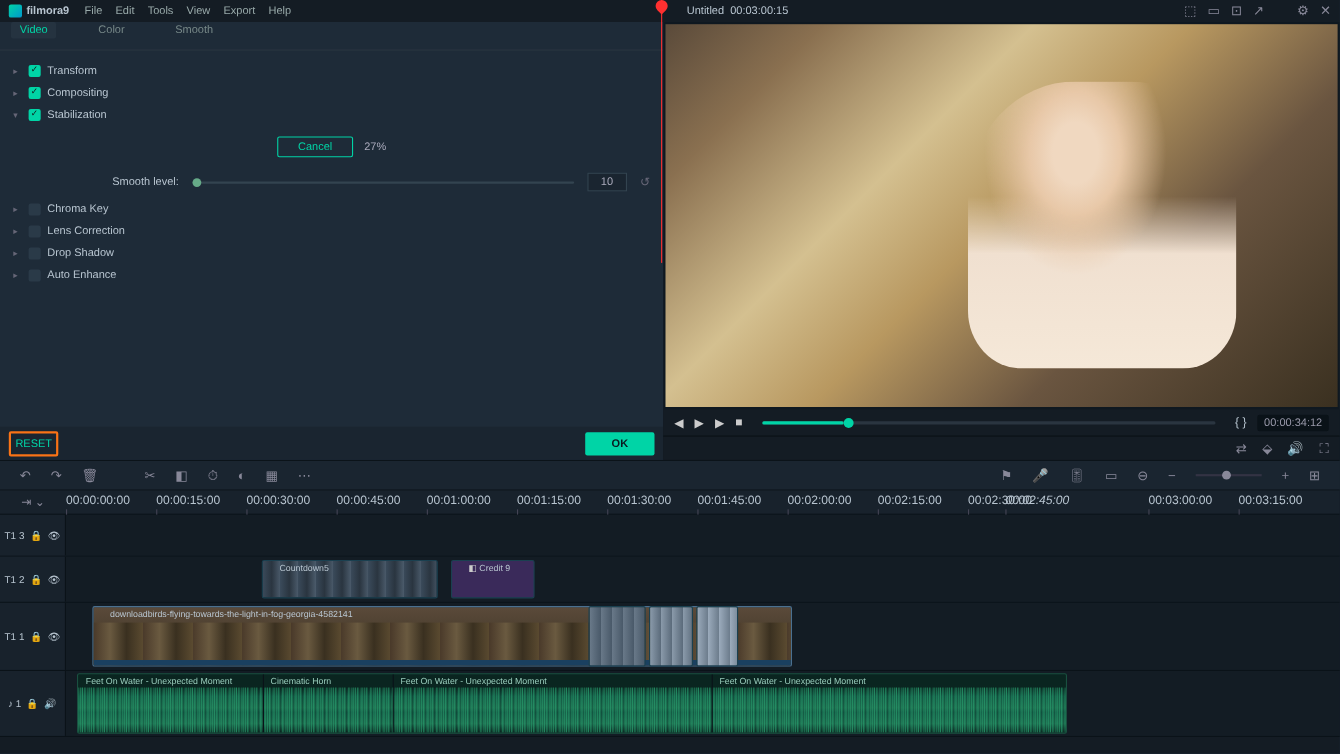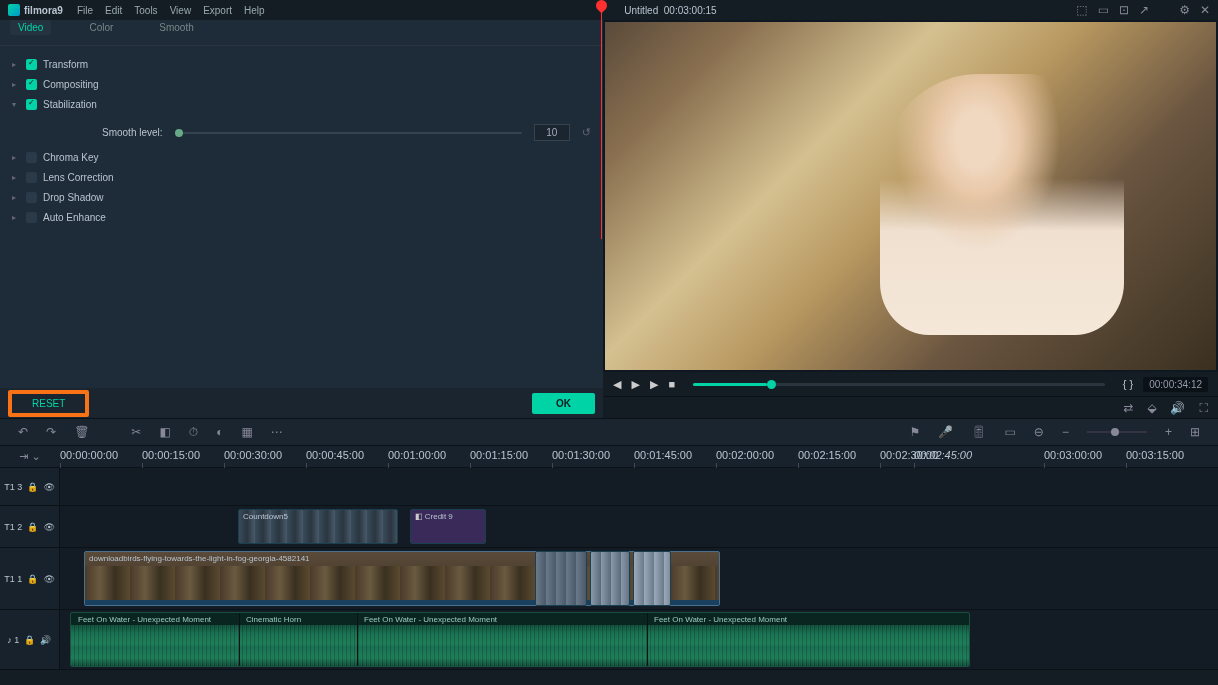--- a/index.html
+++ b/index.html
@@ -26,21 +26,21 @@
 .prop-sub{margin:10px 0 6px 0;padding:0 12px}
 .sub-cancel{display:flex;justify-content:center;align-items:center;gap:10px;margin-bottom:14px}
 .cancel-btn{border:1px solid #00d4a6;background:transparent;color:#00d4a6;font-size:10px;padding:3px 18px;border-radius:2px;cursor:pointer}
 .sub-percent{font-size:10px;color:#aab}
 .sub-smooth{display:flex;align-items:center;gap:12px;font-size:10px;color:#788;padding-left:90px}
 .sub-smooth .slider{flex:1;height:2px;background:#334450;border-radius:2px;position:relative}
 .sub-smooth .slider::after{content:"";position:absolute;left:0;width:8px;height:8px;background:#6a8;border-radius:50%;top:-3px}
 .sub-smooth input{width:36px;background:#1a2530;border:1px solid #334450;color:#aab;font-size:10px;padding:2px;text-align:center}
 .sub-smooth .reset-icon{font-size:11px;color:#667;cursor:pointer}
 .panel-footer{height:30px;display:flex;align-items:center;padding:0 8px;gap:8px;background:#1a2530}
-.reset-btn{border:4px solid #f97316;background:transparent;color:#00d4a6;font-size:10px;padding:4px 20px;border-radius:2px;cursor:pointer}
+.reset-btn{border:2px solid #f97316;background:transparent;color:#00d4a6;font-size:10px;padding:4px 4px;border-radius:2px;cursor:pointer}
 .ok-btn{background:#00d4a6;color:#0a1a20;font-size:10px;padding:5px 24px;border:none;border-radius:2px;cursor:pointer;margin-left:auto;font-weight:600}
 .preview{flex:1;background:#0f1820;display:flex;flex-direction:column}
 .video{flex:1;background:linear-gradient(135deg,#5a4a3a 0%,#8a7050 15%,#d4c090 35%,#b89860 50%,#6a5540 70%,#3a3020 100%);position:relative;margin:2px}
 .video::after{content:"";position:absolute;right:15%;top:15%;width:40%;height:75%;background:radial-gradient(ellipse at 40% 25%,#f0d8c0 10%,#e8c8a8 20%,transparent 40%),linear-gradient(180deg,transparent 40%,#f0e0d0 60%,#f5e8d8 100%);border-radius:40% 40% 20% 20%}
 .transport{height:24px;display:flex;align-items:center;padding:0 10px;gap:10px;background:#141c24}
 .transport .btn{font-size:11px;color:#ccc;cursor:pointer}
 .progress{flex:1;height:3px;background:#2a3540;border-radius:2px;position:relative;margin:0 8px}
 .progress .fill{height:100%;width:18%;background:#00d4a6;border-radius:2px}
 .progress .fill::after{content:"";position:absolute;left:18%;top:-3px;width:9px;height:9px;background:#00d4a6;border-radius:50%}
 .tc{font-size:10px;color:#99a;background:#0a1218;padding:2px 6px;border-radius:2px}
@@ -60,21 +60,21 @@
 .playhead{position:absolute;left:601px;top:0;width:1px;height:239px;background:#ff3030;z-index:10}
 .playhead::before{content:"";position:absolute;left:-5px;top:0;width:11px;height:11px;background:#ff3030;border-radius:50% 50% 50% 0;transform:rotate(-45deg)}
 .track{display:flex;border-bottom:1px solid #0a1218;position:relative}
 .track-head{width:60px;display:flex;align-items:center;justify-content:center;gap:5px;font-size:9px;color:#778;background:#18222c;border-right:1px solid #0a1218}
 .track-head span{cursor:pointer}
 .track-body{flex:1;position:relative;background:#131c24}
 .t1{height:38px}
 .t2{height:42px}
 .t3{height:62px}
 .t4{height:60px}
-.clip{position:absolute;top:3px;bottom:3px;border:1px solid #1a4050;border-radius:2px;overflow:hidden;font-size:8px;color:#ccc;padding:2px 4px}
+.clip{position:absolute;top:3px;bottom:3px;border:1px solid #1a4050;border-radius:2px;overflow:hidden;font-size:8px;color:#ccc;padding:2px 15px}
 .clip-v1{left:178px;width:160px;background:linear-gradient(90deg,#2a3540,#3a4550,#2a3540);background-image:repeating-linear-gradient(90deg,#3a4a5a 0px,#2a3540 8px,#4a5a6a 16px)}
 .clip-v2{left:350px;width:76px;background:#3a2a5a}
 .clip-main{left:24px;width:636px;background:linear-gradient(180deg,#5a4a3a,#3a3020);border-color:#4a7090}
 .clip-main .thumbs{position:absolute;inset:14px 0 0 0;background:repeating-linear-gradient(90deg,#4a3a2a 0,#6a5a40 15px,#3a3020 30px,#5a4a30 45px)}
 .clip-main::after{content:"";position:absolute;left:0;right:0;bottom:-3px;height:8px;background:#1a4060}
 .clip-s1{left:475px;width:52px;background:repeating-linear-gradient(90deg,#6a7a8a 0,#4a5a6a 10px)}
 .clip-s2{left:530px;width:40px;background:repeating-linear-gradient(90deg,#8a9aaa 0,#5a6a7a 10px)}
 .clip-s3{left:573px;width:38px;background:repeating-linear-gradient(90deg,#9aaabb 0,#6a7a8a 10px)}
 .clip-audio{left:10px;width:900px;background:#0a2520;border-color:#1a5040;top:2px;bottom:2px}
 .wave{position:absolute;inset:12px 0 0 0;background:linear-gradient(180deg,transparent 0%,#1a8060 20%,#2aa070 45%,#1a8060 55%,#2aa070 80%,transparent 100%);opacity:0.85}
@@ -129,20 +129,24 @@
           <span class="arrow">▸</span>
           <input type="checkbox" class="cb" checked="" style="">
           <span>Compositing</span>
         </div>
       <div class="prop-row">
           <span class="arrow">▾</span>
           <input type="checkbox" class="cb" checked="" style="">
           <span>Stabilization</span>
         </div>
       <div class="prop-sub">
+        <div class="sub-cancel">
+          <button class="cancel-btn">Cancel</button>
+          <span class="sub-percent">27%</span>
+        </div>
         <div class="sub-smooth">
           <span>Smooth level:</span>
           <div class="slider"></div>
           <input value="10" style="">
           <span class="reset-icon">↺</span>
         </div>
       </div>
       <div class="prop-row">
           <span class="arrow">▸</span>
           <input type="checkbox" class="cb" style="">

